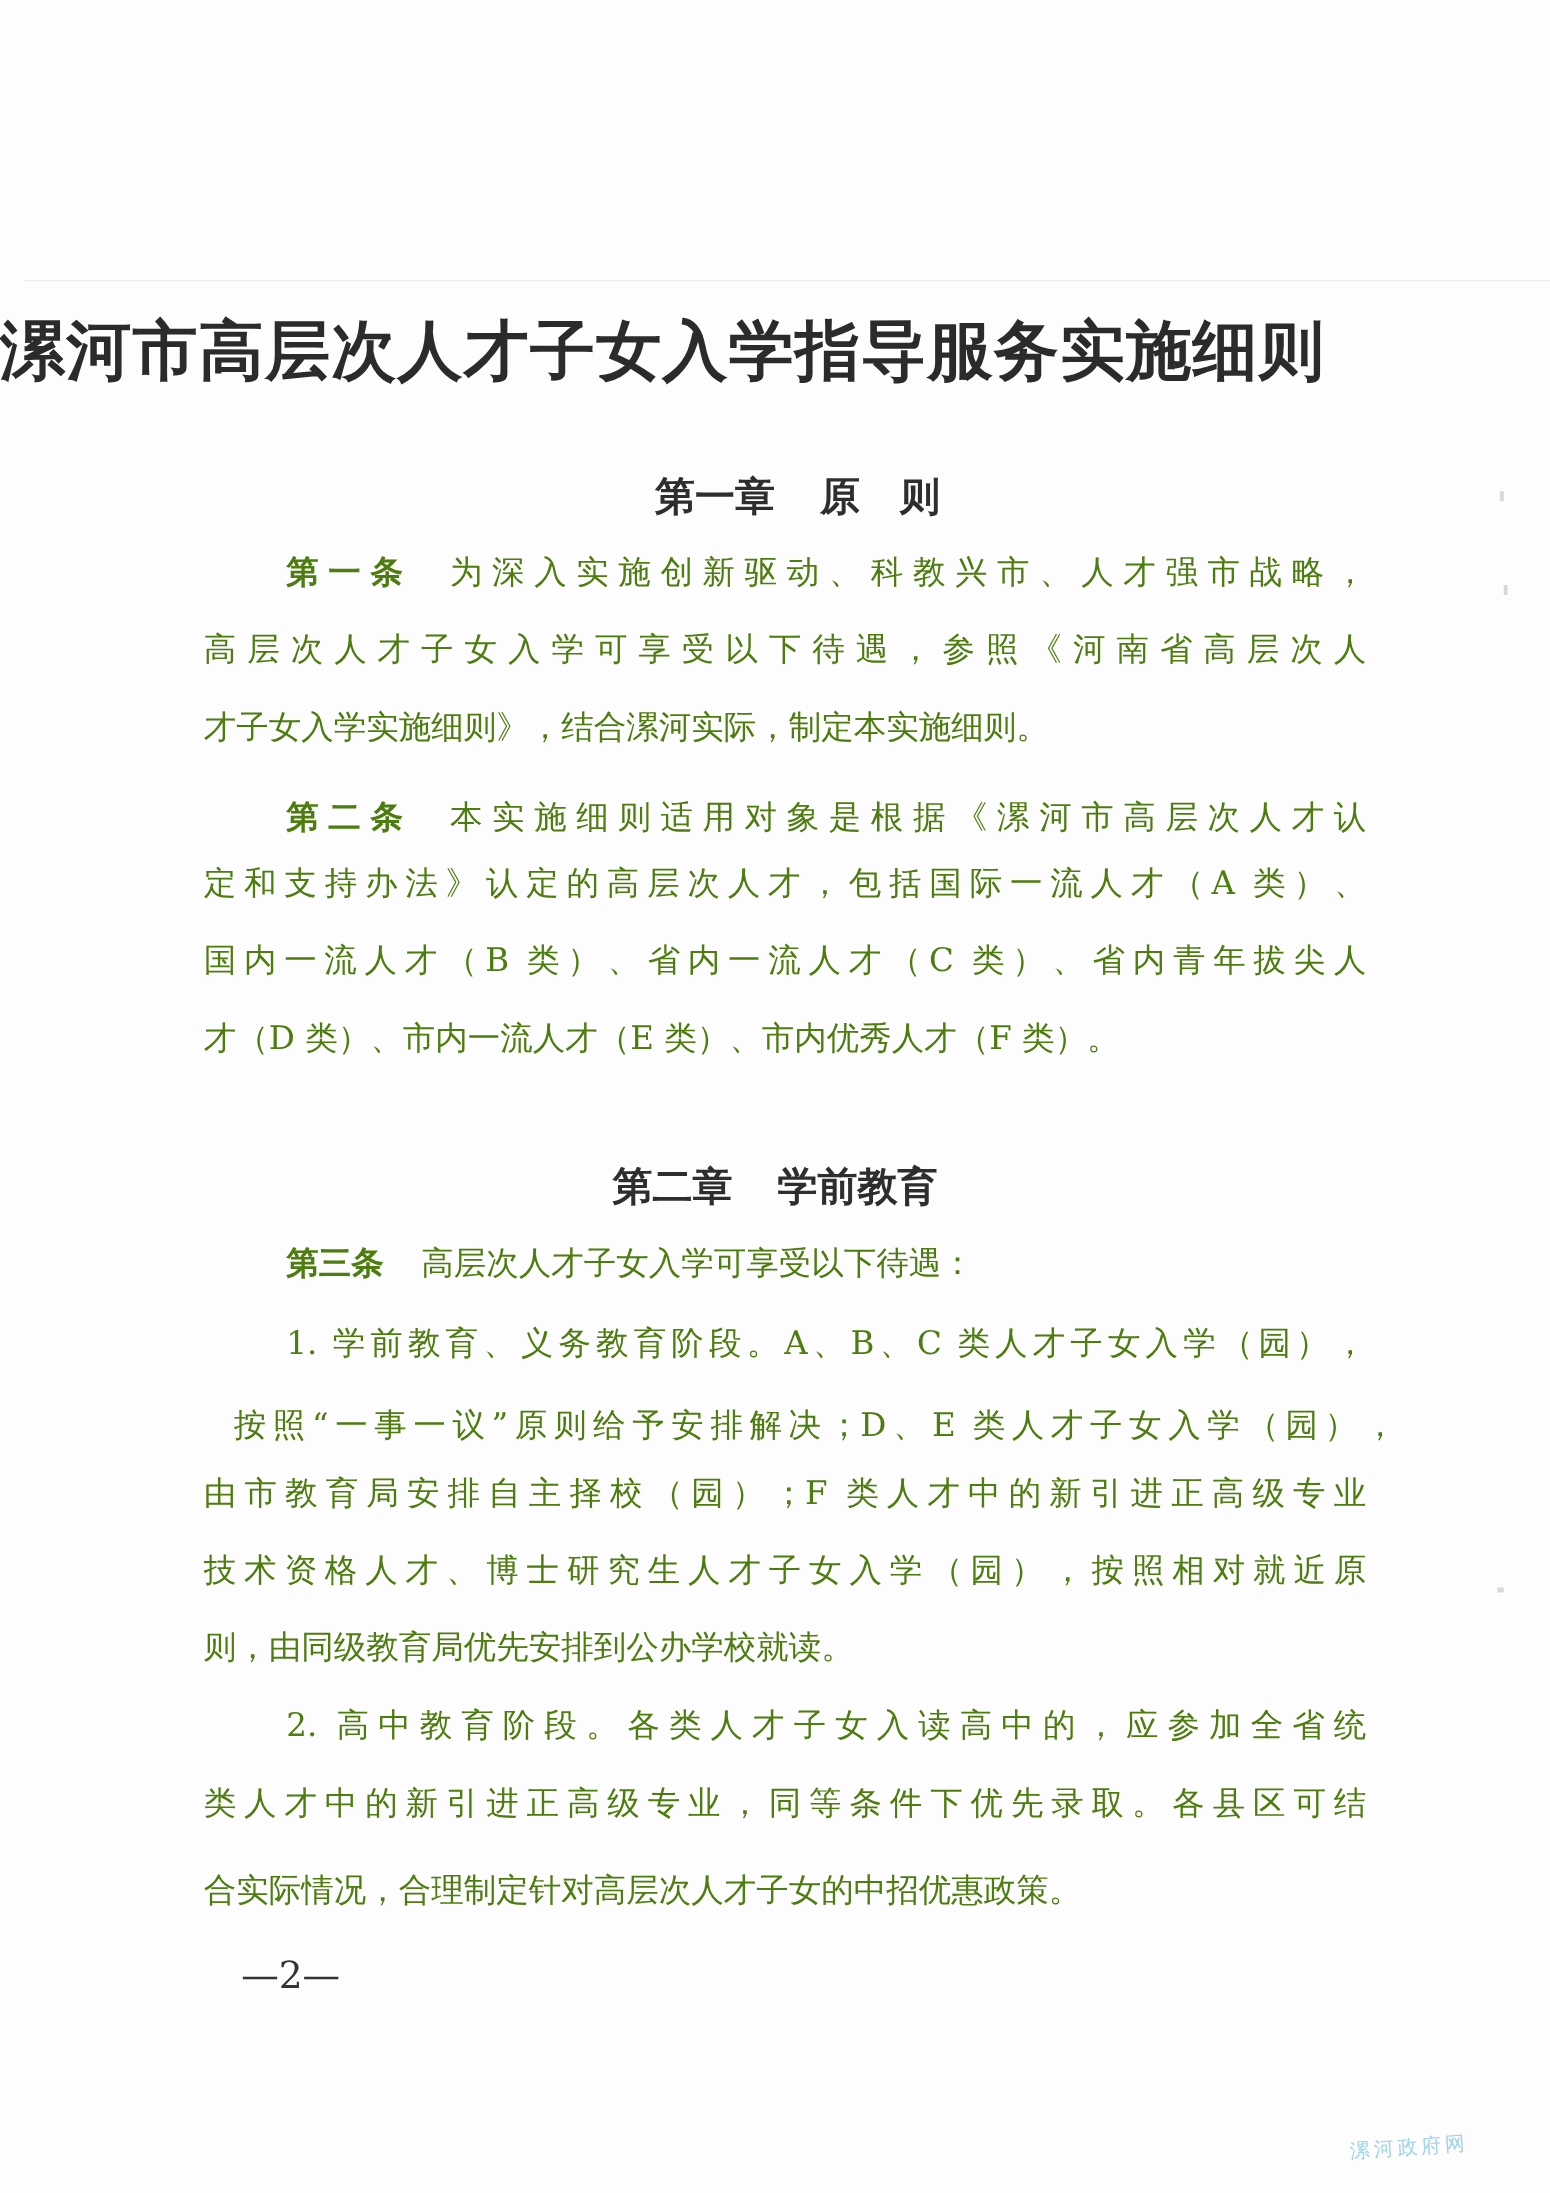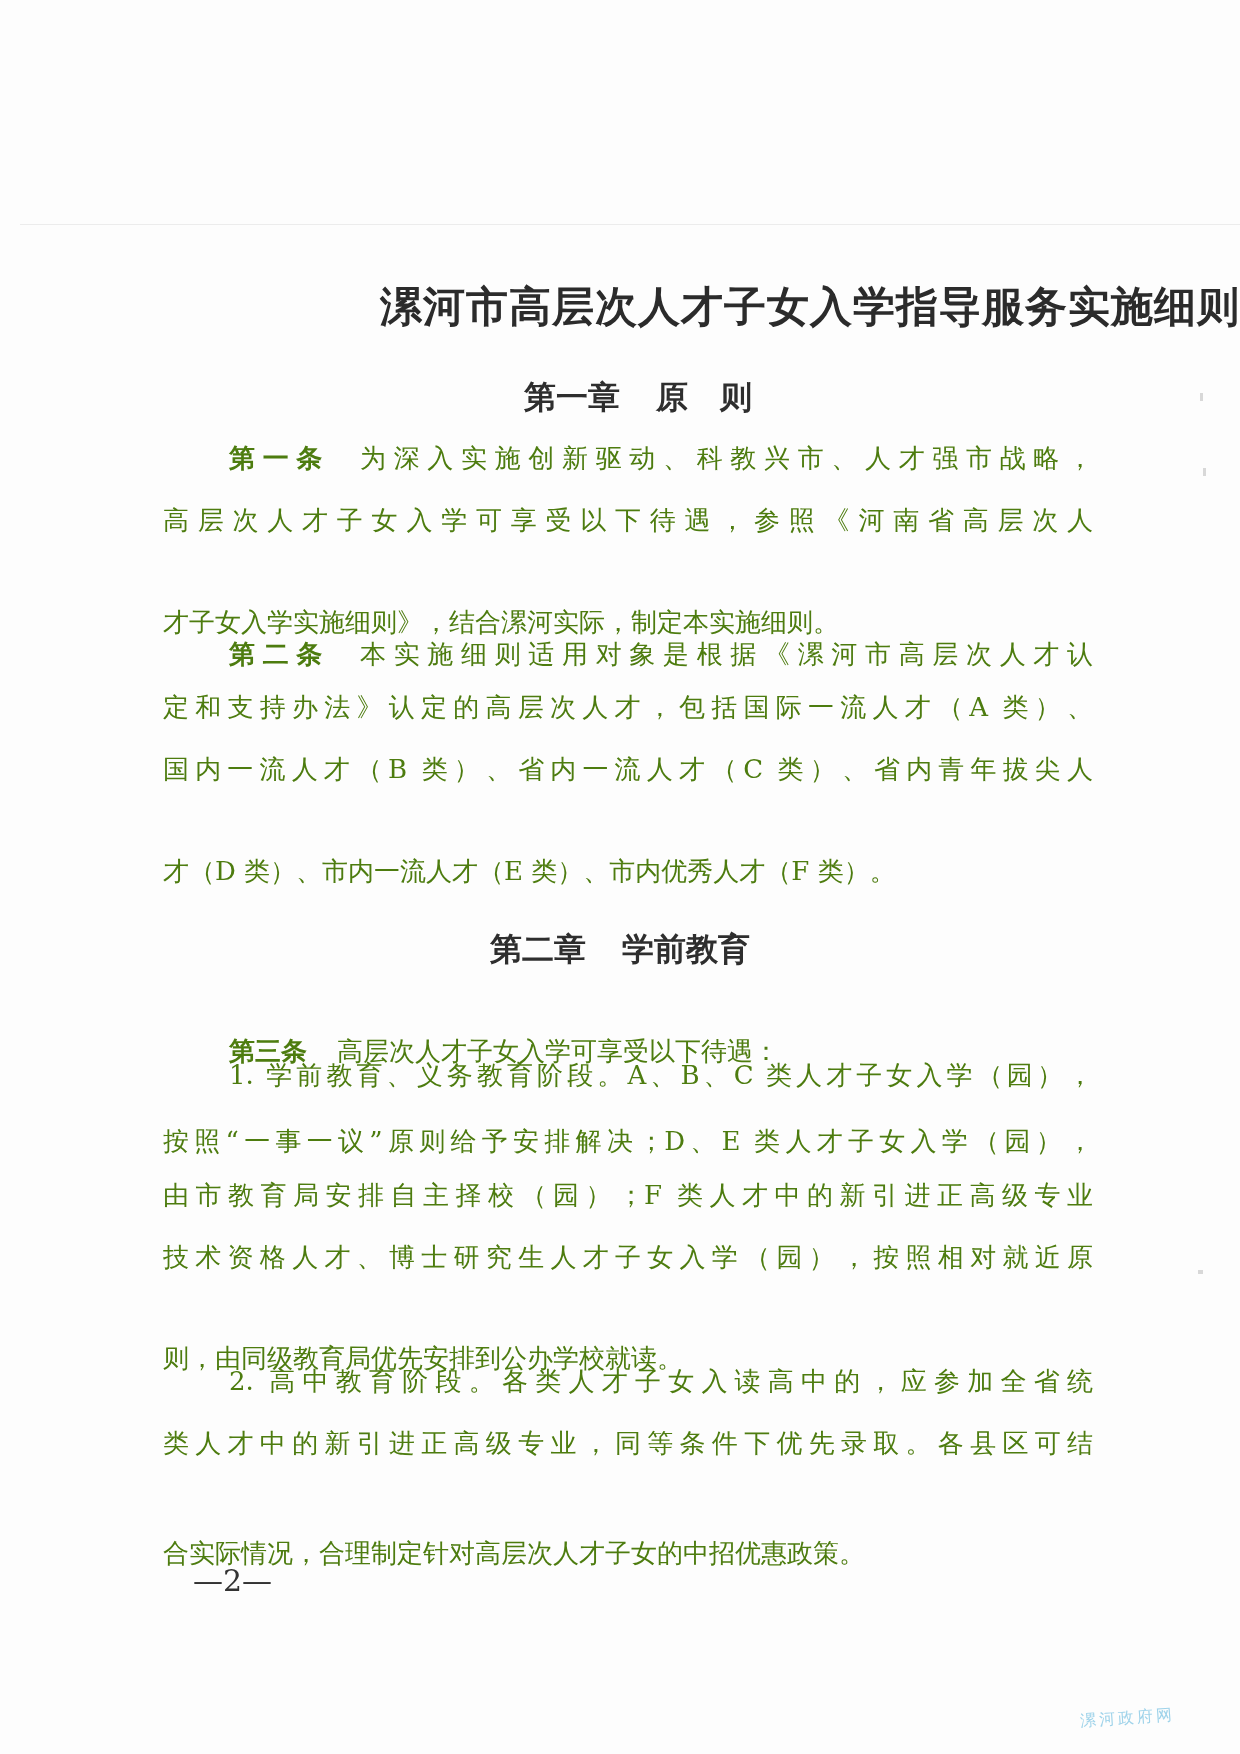--- a/index.html
+++ b/index.html
@@ -8,38 +8,37 @@
     position: relative; overflow: hidden;
     font-family: "DejaVu Serif", "Liberation Serif", serif;
     color: #2a2a2a;
   }
   .scan-line {
     position: absolute; left: 20px; right: 0; top: 224px; height: 1px;
     background: #ececec;
   }
   .title {
     position: absolute; left: 0; right: 0; top: 246px;
-    text-align: right; font-size: 42px; font-weight: bold;
+    text-align: left; font-size: 52px; font-weight: bold;
     letter-spacing: 1px; color: #2b2b2b;
     font-family: "DejaVu Serif", serif;
-    margin-top: 33px;
   }
   .chapter {
     position: absolute; left: 0; right: 0;
     text-align: center; font-size: 32px; font-weight: bold;
     font-family: "DejaVu Sans", sans-serif; color: #2e2e2e;
   }
   .chapter .gap { display: inline-block; width: 36px; }
   .line {
     position: absolute; left: 163px; width: 930px;
     font-size: 26px; line-height: 40px; height: 40px;
     white-space: nowrap; color: #4d7c0f;
     text-align: justify; text-align-last: justify;
   }
-  .line.last { text-align-last: left; margin-top: 40px; }
+  .line.last { text-align-last: left; }
   .line.indent { left: 229px; width: 864px; }
   .article-label {
     font-weight: bold; font-family: "DejaVu Sans", sans-serif;
     margin-right: 30px;
   }
   .page-number {
     position: absolute; left: 193px; top: 1563px;
     font-size: 30px; color: #333;
     font-family: "DejaVu Serif", serif;
   }
@@ -79,21 +78,21 @@
 
 <div class="chapter" style="top:928px;">
   <span>第二章</span><span class="gap"></span><span>学前教育</span>
 </div>
 
 <div class="line indent last" style="top:991px;">
   <span class="article-label">第三条</span><span>高层次人才子女入学可享受以下待遇：</span>
 </div>
 
 <div class="line indent" style="top:1055px;">1. 学前教育、义务教育阶段。A、B、C 类人才子女入学（园），</div>
-<div class="line" style="top:1121px;">按照“一事一议”原则给予安排解决；D、E 类人才子女入学（园），</div>
+<div class="line" style="top:1121px;margin-left:24px;">按照“一事一议”原则给予安排解决；D、E 类人才子女入学（园），</div>
 <div class="line" style="top:1175px;">由市教育局安排自主择校（园）；F 类人才中的新引进正高级专业</div>
 <div class="line" style="top:1237px;">技术资格人才、博士研究生人才子女入学（园），按照相对就近原</div>
 <div class="line last" style="top:1298px;">则，由同级教育局优先安排到公办学校就读。</div>
 
 <div class="line indent" style="top:1361px;">2. 高中教育阶段。各类人才子女入读高中的，应参加全省统</div>
 <div class="line" style="top:1423px;">类人才中的新引进正高级专业，同等条件下优先录取。各县区可结</div>
 <div class="line last" style="top:1493px;">合实际情况，合理制定针对高层次人才子女的中招优惠政策。</div>
 
 <div class="page-number">—2—</div>
 

